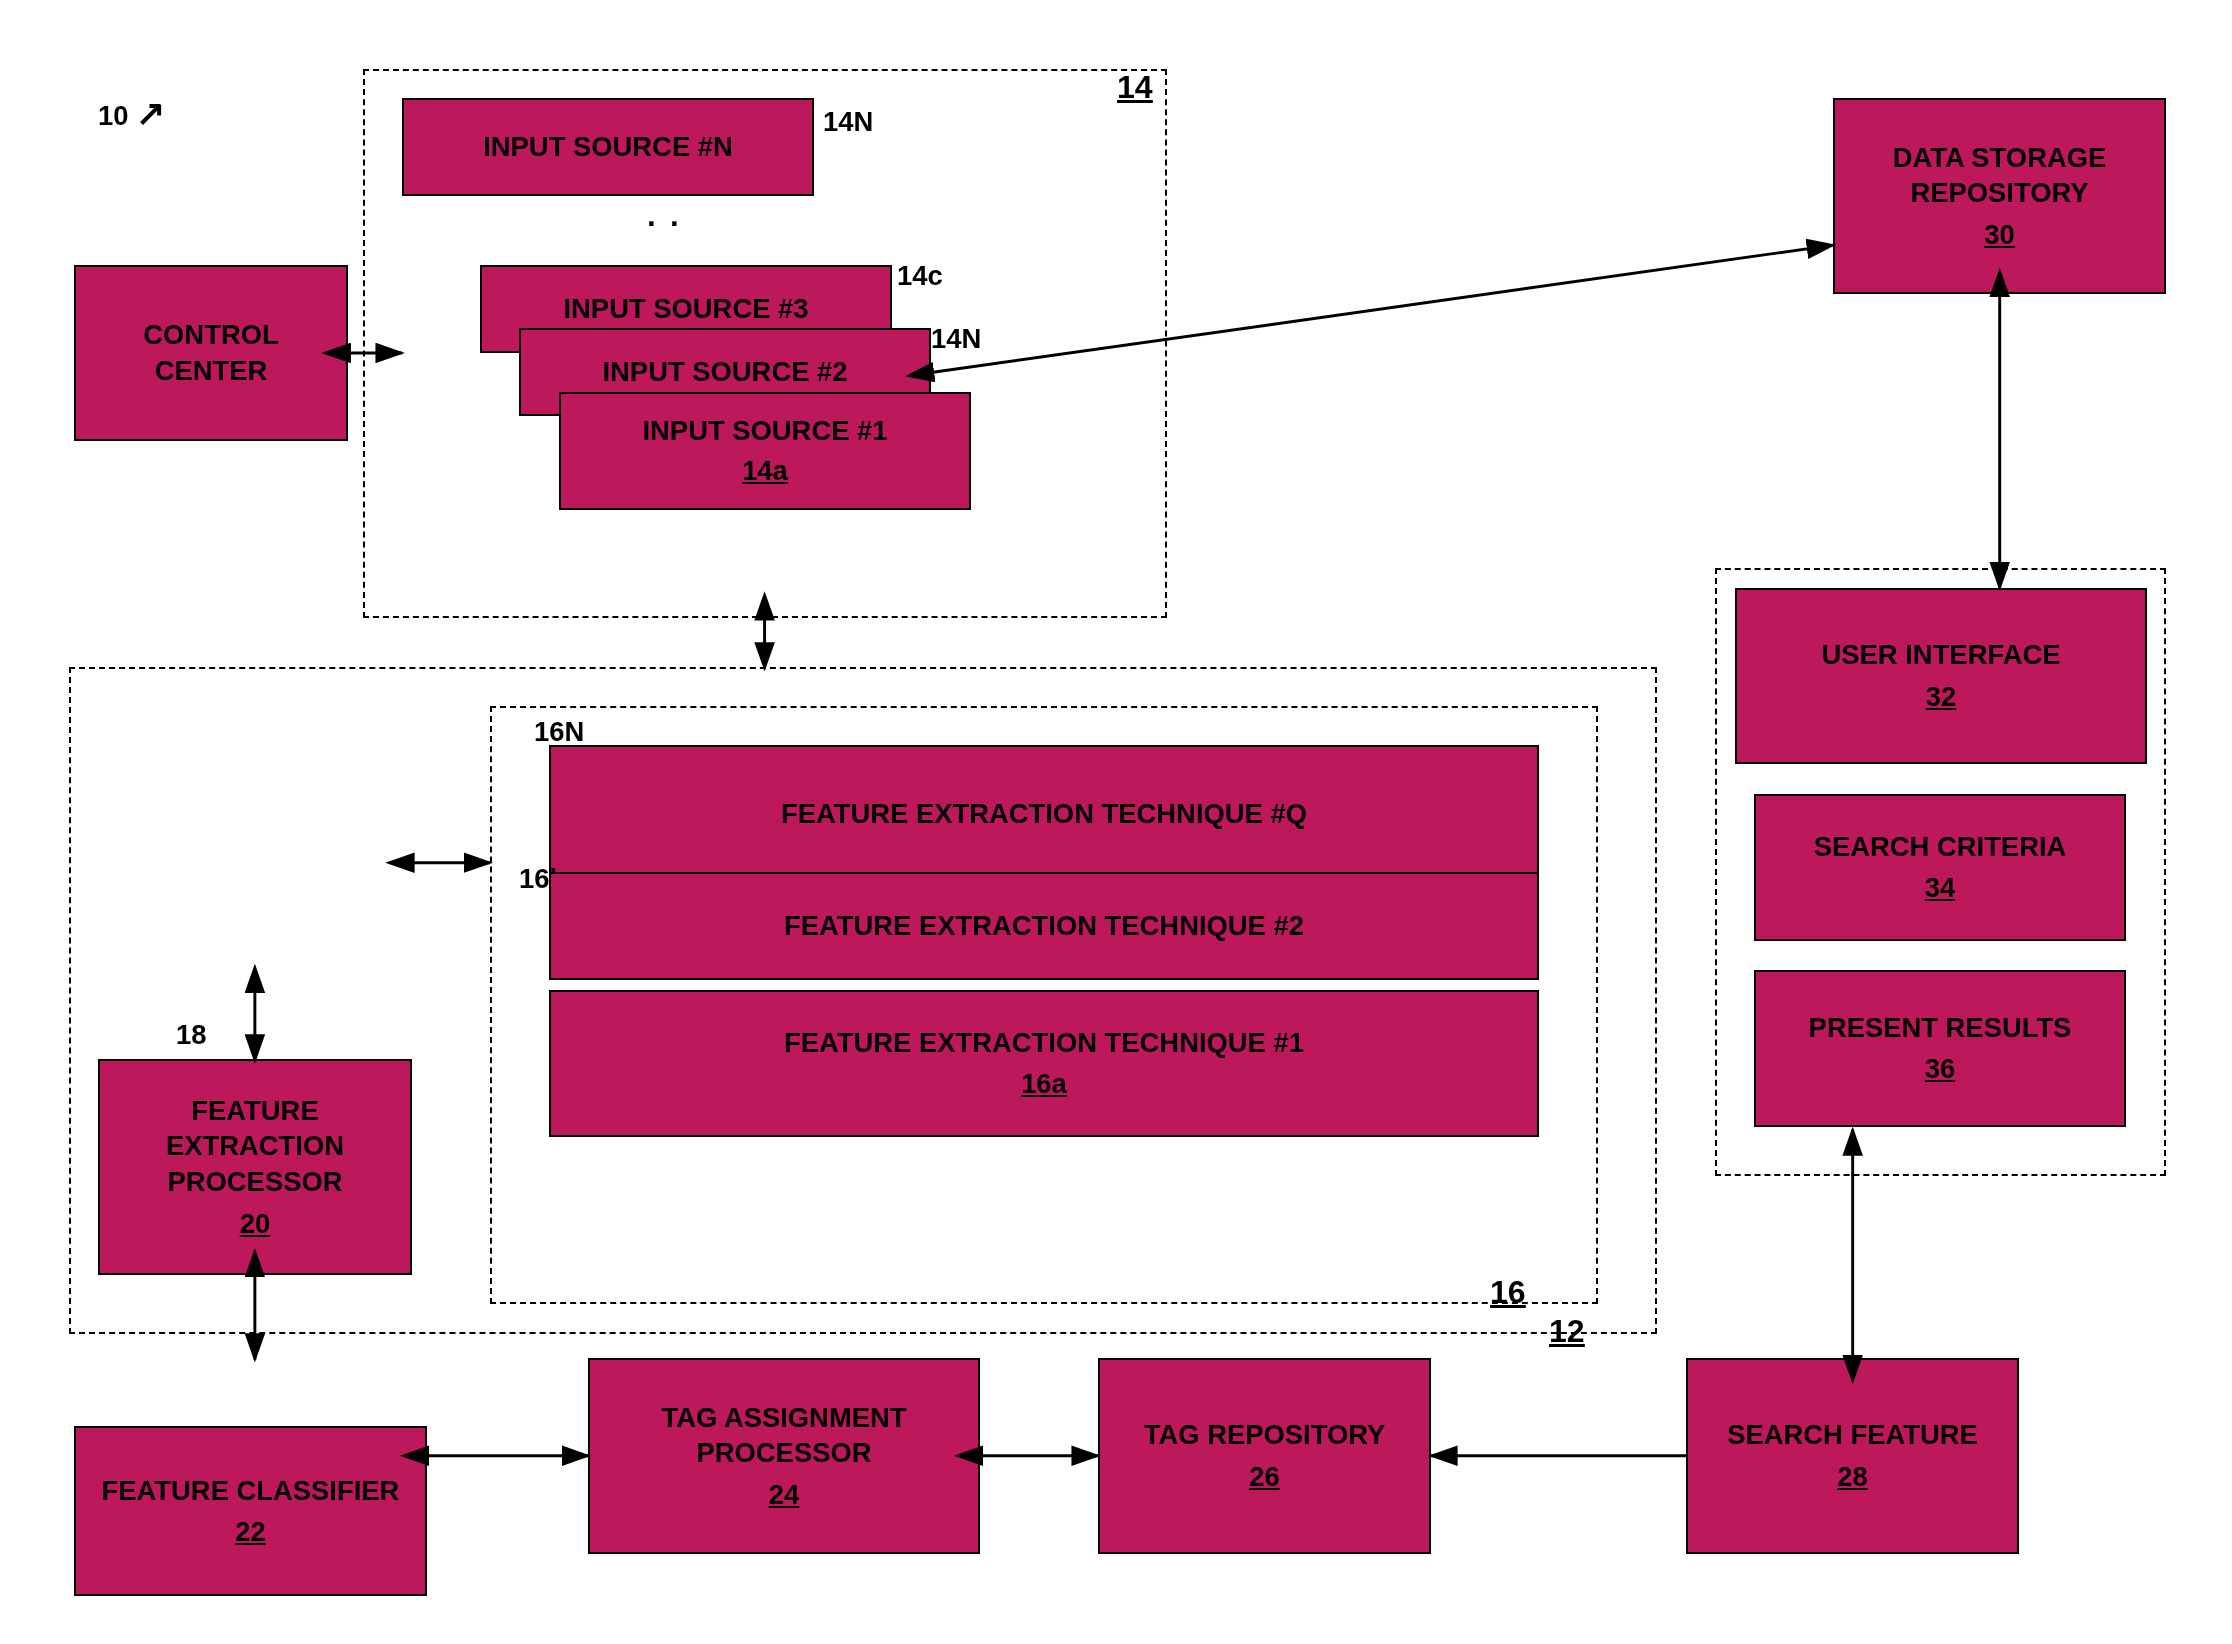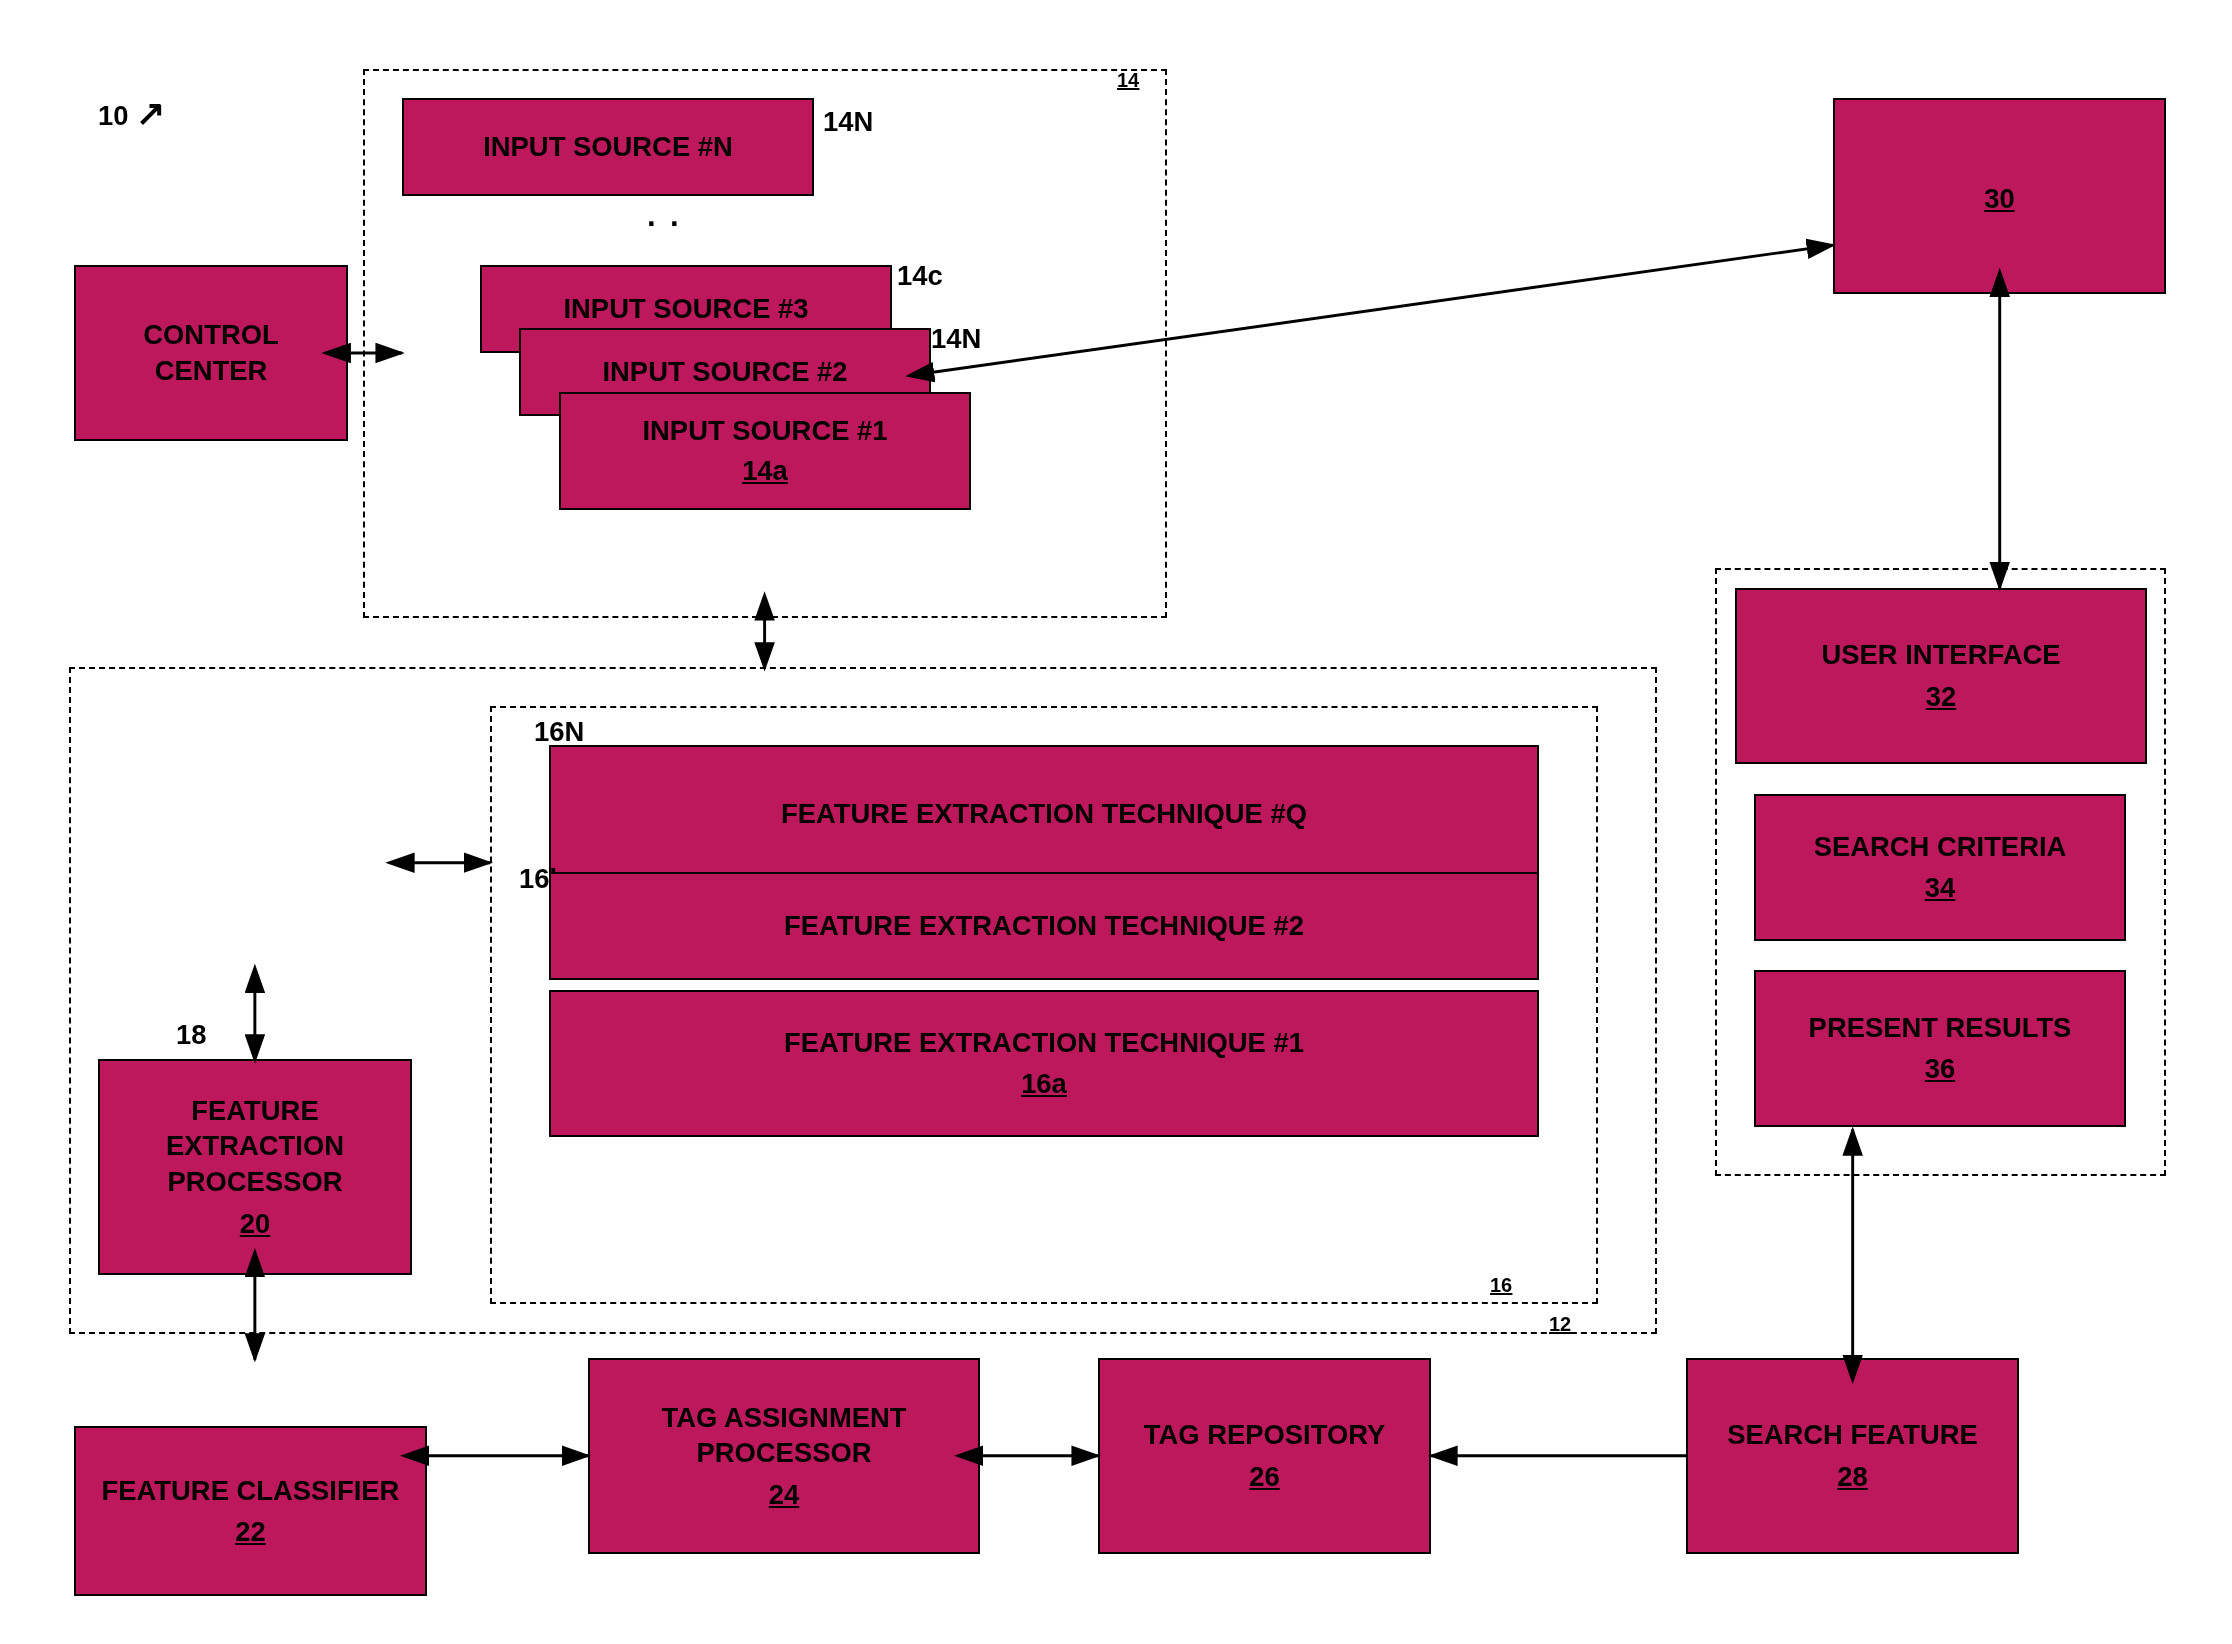--- a/index.html
+++ b/index.html
@@ -31,21 +31,21 @@
       line-height: 1.3;
       padding: 9.8px;
     }
     .dashed-box {
       position: absolute;
       border: 2.9px dashed #000;
       background: transparent;
     }
     .dashed-box-label {
       position: absolute;
-      font-size: 20px;
+      font-size: 32px;
       font-weight: bold;
       text-decoration: underline;
     }
     
     .arrows-svg {
       position: absolute;
       top: 0;
       left: 0;
       width: 2233px;
       height: 1645px;
@@ -106,20 +106,21 @@
   <div class="box" style="left:559px; top:392px; width:412px; height:118px;">
     <span>INPUT SOURCE #1</span>
     <div style="margin-top:3.9px;"><span class="ref-num">14a</span></div>
   </div>
 
   <div class="box" style="left:74px; top:265px; width:274px; height:176px;">
     <span>CONTROL CENTER</span>
   </div>
 
   <div class="box" style="left:1833px; top:98px; width:333px; height:196px;">
+    <span>DATA STORAGE REPOSITORY</span>
     <div style="margin-top:5.9px;"><span class="ref-num">30</span></div>
   </div>
 
   <div class="dashed-box" style="left:1715px; top:568px; width:451px; height:608px;"></div>
 
   <div class="box" style="left:1735px; top:588px; width:412px; height:176px;">
     <span>USER INTERFACE</span>
     <div style="margin-top:5.9px;"><span class="ref-num">32</span></div>
   </div>
 

